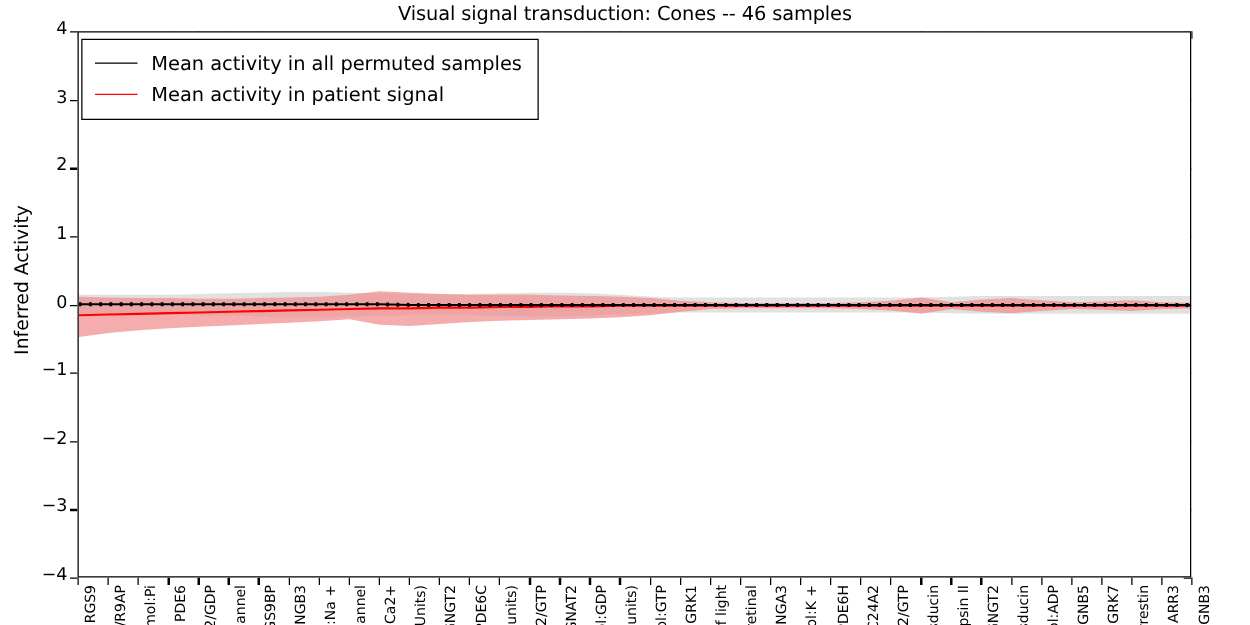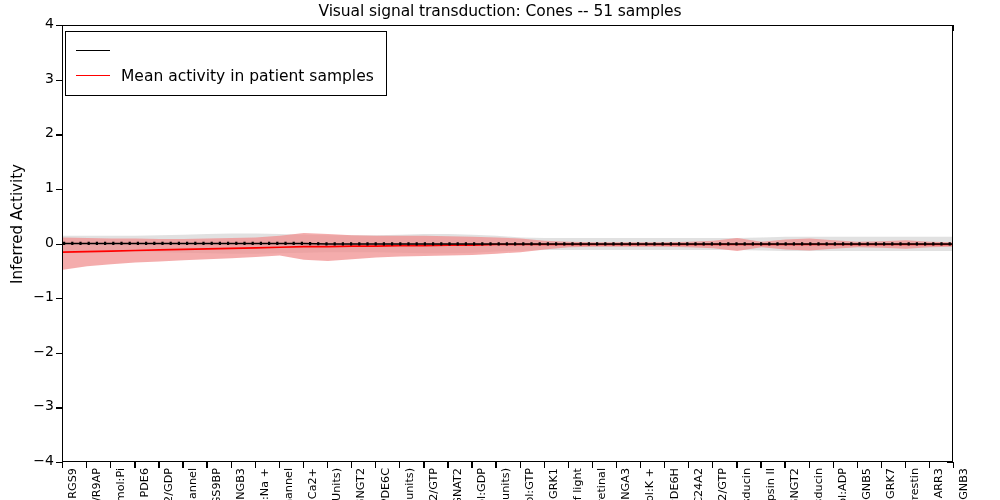--- a/index.html
+++ b/index.html
@@ -52,21 +52,21 @@
   .legend-row{display:flex;align-items:center;height:25px;}
   .legend-swatch{width:34px;height:0;border-top:1.6px solid #000;margin-right:11px;}
   .legend-swatch.red{border-top-color:#ff0000;}
   .legend-text{font-size:15.5px;color:#000;white-space:nowrap;}
 </style>
 </head>
 <body>
 
 <div id="figure">
 
-  <div id="chart-title">Visual signal transduction: Cones -- 51 samples</div>
+  <div id="chart-title">Visual signal transduction: Cones -- 46 samples</div>
 
   <div id="ylabel">Inferred Activity</div>
 
   <div id="yticks-host">
       <div class="ytick-wrap" style="top: 15px;">4</div>
       <div class="ytick-mark" style="top: 25px;"></div>
       <div class="ytick-mark-r" style="top: 25px;"></div>
       <div class="ytick-wrap" style="top: 69.625px;">3</div>
       <div class="ytick-mark" style="top: 79.625px;"></div>
       <div class="ytick-mark-r" style="top: 79.625px;"></div>
@@ -223,21 +223,22 @@
           <path id="line-permuted" d="M 0.00 217.41 L 24.08 217.41 L 48.16 217.41 L 72.24 217.41 L 96.32 217.41 L 120.41 217.41 L 144.49 217.41 L 168.57 217.41 L 192.65 217.41 L 216.73 217.41 L 240.81 217.41 L 264.89 217.95 L 288.97 217.95 L 313.05 217.95 L 337.14 217.95 L 361.22 217.95 L 385.30 217.95 L 409.38 217.95 L 433.46 217.95 L 457.54 217.95 L 481.62 217.95 L 505.70 217.95 L 529.78 217.95 L 553.86 217.95 L 577.95 217.95 L 602.03 217.95 L 626.11 217.95 L 650.19 217.95 L 674.27 217.95 L 698.35 217.95 L 722.43 217.95 L 746.51 217.95 L 770.59 217.95 L 794.68 217.95 L 818.76 217.95 L 842.84 217.95 L 866.92 217.95 L 891.00 217.95" fill="none" stroke="#000000" stroke-width="1.5"></path>
           <path id="line-permuted-dots" d="M 0.00 217.41 L 24.08 217.41 L 48.16 217.41 L 72.24 217.41 L 96.32 217.41 L 120.41 217.41 L 144.49 217.41 L 168.57 217.41 L 192.65 217.41 L 216.73 217.41 L 240.81 217.41 L 264.89 217.95 L 288.97 217.95 L 313.05 217.95 L 337.14 217.95 L 361.22 217.95 L 385.30 217.95 L 409.38 217.95 L 433.46 217.95 L 457.54 217.95 L 481.62 217.95 L 505.70 217.95 L 529.78 217.95 L 553.86 217.95 L 577.95 217.95 L 602.03 217.95 L 626.11 217.95 L 650.19 217.95 L 674.27 217.95 L 698.35 217.95 L 722.43 217.95 L 746.51 217.95 L 770.59 217.95 L 794.68 217.95 L 818.76 217.95 L 842.84 217.95 L 866.92 217.95 L 891.00 217.95" fill="none" stroke="#000000" stroke-width="3.2" stroke-dasharray="2.2 6" stroke-linecap="butt"></path>
         </g>
       </svg>
     </div>
   </div>
 
   <div id="legend">
     <div class="legend-row">
       <span class="legend-swatch"></span>
+      <span class="legend-text">Mean activity in all permuted samples</span>
     </div>
     <div class="legend-row">
       <span class="legend-swatch red"></span>
-      <span class="legend-text">Mean activity in patient samples</span>
+      <span class="legend-text">Mean activity in patient signal</span>
     </div>
   </div>
 
 
 </div>
 
 </body></html>

